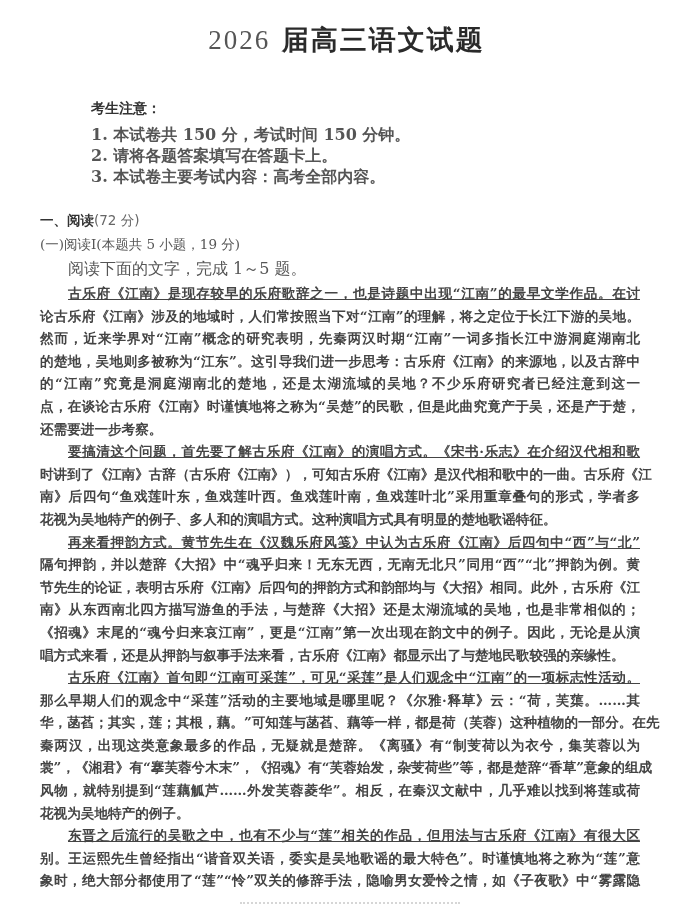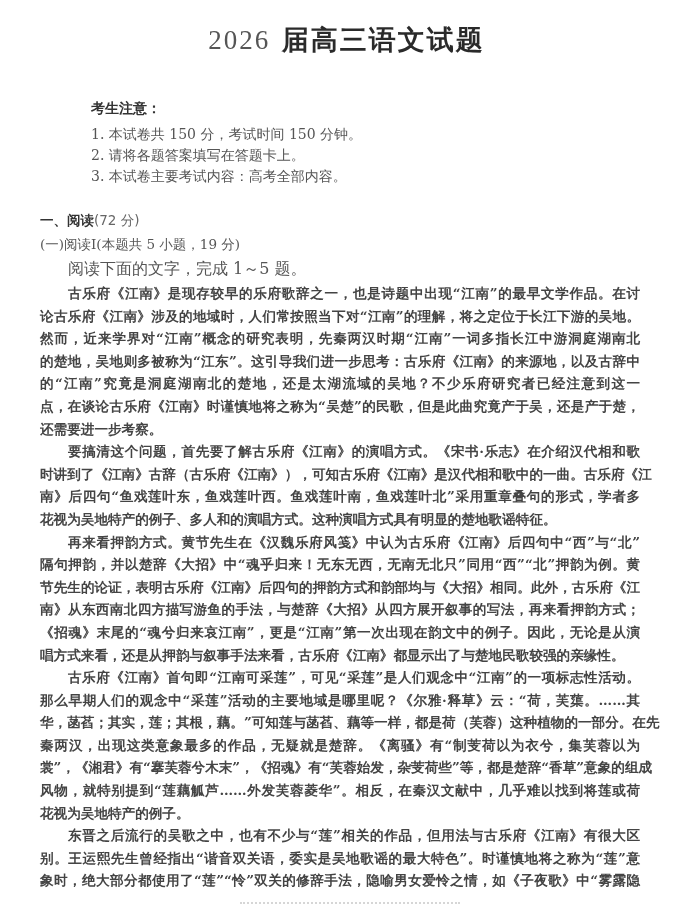--- a/index.html
+++ b/index.html
@@ -12,42 +12,42 @@
     position: absolute; top: 22px; left: 0; width: 693px; text-align: center;
     font-family: "DejaVu Sans", "Liberation Sans", sans-serif;
     font-size: 27px; font-weight: bold; color: #2a2a2a; letter-spacing: 2px;
   }
   .title .year { font-weight: normal; color: #555; font-family: "Liberation Serif", serif; }
   .notice { position: absolute; top: 100px; left: 91px; }
   .notice .head {
     font-family: "DejaVu Sans", sans-serif; font-weight: bold; font-size: 14px; color: #333;
     margin-bottom: 6px;
   }
-  .notice .item { font-size: 14px; color: #555; line-height: 21px; }
+  .notice .item { font-size: 16px; color: #555; line-height: 21px; font-weight: bold; }
   .section {
     position: absolute; top: 212px; left: 40px;
     font-family: "DejaVu Sans", sans-serif; font-weight: bold; font-size: 13.5px; color: #333;
   }
   .section .pts { font-weight: normal; color: #666; }
   .subsection {
     position: absolute; top: 236px; left: 40px;
     font-size: 13.5px; color: #555;
   }
   .instruction {
     position: absolute; top: 259px; left: 68px;
     font-size: 16px; color: #555;
   }
   .body {
     position: absolute; top: 282px; left: 40px; width: 600px;
     font-size: 13.6px; line-height: 22.6px; color: #444;
     text-align: justify; font-weight: bold;
   }
   .body .line { display: block; text-align: justify; text-align-last: justify; white-space: nowrap; }
   .body .line.last { text-align-last: left; }
-  .body .line.indent { padding-left: 28px; }
+  .body .line.indent { padding-left: 28px; text-decoration: underline; }
   .footer-fragment {
     position: absolute; top: 902px; left: 240px; width: 220px; height: 6px;
     border-top: 2px dotted #bbb; opacity: .6;
   }
 </style>
 </head>
 <body>
 
 <div class="title">
   <span class="year">2026</span>
@@ -77,21 +77,21 @@
     <span class="line">的“江南”究竟是洞庭湖南北的楚地，还是太湖流域的吴地？不少乐府研究者已经注意到这一</span>
     <span class="line">点，在谈论古乐府《江南》时谨慎地将之称为“吴楚”的民歌，但是此曲究竟产于吴，还是产于楚，</span>
     <span class="line last">还需要进一步考察。</span>
     <span class="line indent">要搞清这个问题，首先要了解古乐府《江南》的演唱方式。《宋书·乐志》在介绍汉代相和歌</span>
     <span class="line">时讲到了《江南》古辞（古乐府《江南》），可知古乐府《江南》是汉代相和歌中的一曲。古乐府《江</span>
     <span class="line">南》后四句“鱼戏莲叶东，鱼戏莲叶西。鱼戏莲叶南，鱼戏莲叶北”采用重章叠句的形式，学者多</span>
     <span class="line last">花视为吴地特产的例子、多人和的演唱方式。这种演唱方式具有明显的楚地歌谣特征。</span>
     <span class="line indent">再来看押韵方式。黄节先生在《汉魏乐府风笺》中认为古乐府《江南》后四句中“西”与“北”</span>
     <span class="line">隔句押韵，并以楚辞《大招》中“魂乎归来！无东无西，无南无北只”同用“西”“北”押韵为例。黄</span>
     <span class="line">节先生的论证，表明古乐府《江南》后四句的押韵方式和韵部均与《大招》相同。此外，古乐府《江</span>
-    <span class="line">南》从东西南北四方描写游鱼的手法，与楚辞《大招》从四方展开叙事的写法，再来看押韵方式；</span>
+    <span class="line">南》从东西南北四方描写游鱼的手法，与楚辞《大招》还是太湖流域的吴地，也是非常相似的；</span>
     <span class="line">《招魂》末尾的“魂兮归来哀江南”，更是“江南”第一次出现在韵文中的例子。因此，无论是从演</span>
     <span class="line last">唱方式来看，还是从押韵与叙事手法来看，古乐府《江南》都显示出了与楚地民歌较强的亲缘性。</span>
     <span class="line indent">古乐府《江南》首句即“江南可采莲”，可见“采莲”是人们观念中“江南”的一项标志性活动。</span>
     <span class="line">那么早期人们的观念中“采莲”活动的主要地域是哪里呢？《尔雅·释草》云：“荷，芙蕖。……其</span>
     <span class="line">华，菡萏；其实，莲；其根，藕。”可知莲与菡萏、藕等一样，都是荷（芙蓉）这种植物的一部分。在先</span>
     <span class="line">秦两汉，出现这类意象最多的作品，无疑就是楚辞。《离骚》有“制芰荷以为衣兮，集芙蓉以为</span>
     <span class="line">裳”，《湘君》有“搴芙蓉兮木末”，《招魂》有“芙蓉始发，杂芰荷些”等，都是楚辞“香草”意象的组成</span>
     <span class="line">风物，就特别提到“莲藕觚芦……外发芙蓉菱华”。相反，在秦汉文献中，几乎难以找到将莲或荷</span>
     <span class="line last">花视为吴地特产的例子。</span>
     <span class="line indent">东晋之后流行的吴歌之中，也有不少与“莲”相关的作品，但用法与古乐府《江南》有很大区</span>

